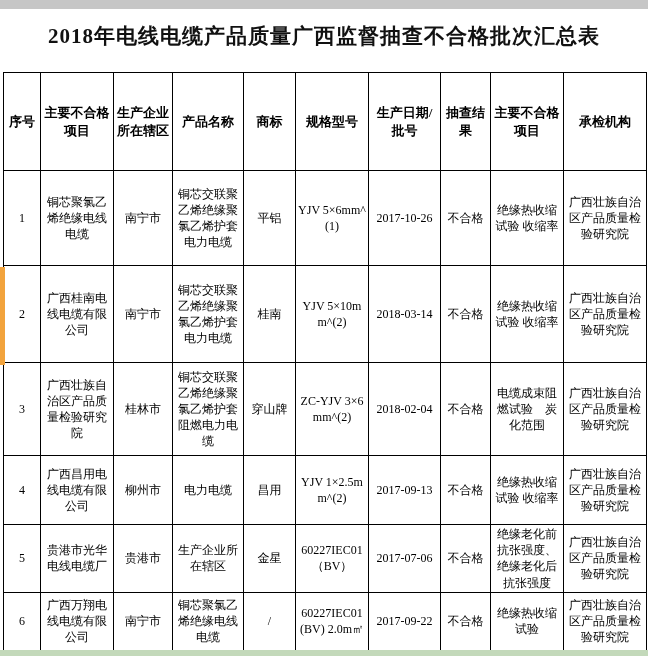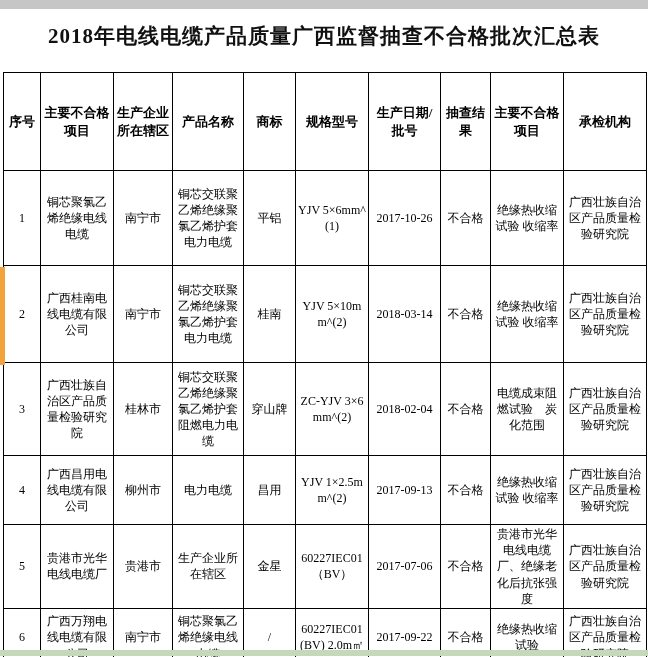--- a/index.html
+++ b/index.html
@@ -156,21 +156,21 @@
       </tr>
       <tr class="r5">
         <td>5</td>
         <td>贵港市光华电线电缆厂</td>
         <td>贵港市</td>
         <td>生产企业所在辖区</td>
         <td>金星</td>
         <td>60227IEC01（BV）</td>
         <td>2017-07-06</td>
         <td>不合格</td>
-        <td>贵港市光华电线电缆厂、绝缘老化后抗张强度</td>
+        <td>绝缘老化前抗张强度、绝缘老化后抗张强度</td>
         <td>广西壮族自治区产品质量检验研究院</td>
       </tr>
       <tr class="r6">
         <td>6</td>
         <td>广西万翔电线电缆有限公司</td>
         <td>南宁市</td>
         <td>铜芯聚氯乙烯绝缘电线电缆</td>
         <td>/</td>
         <td>60227IEC01(BV) 2.0m㎡</td>
         <td>2017-09-22</td>

